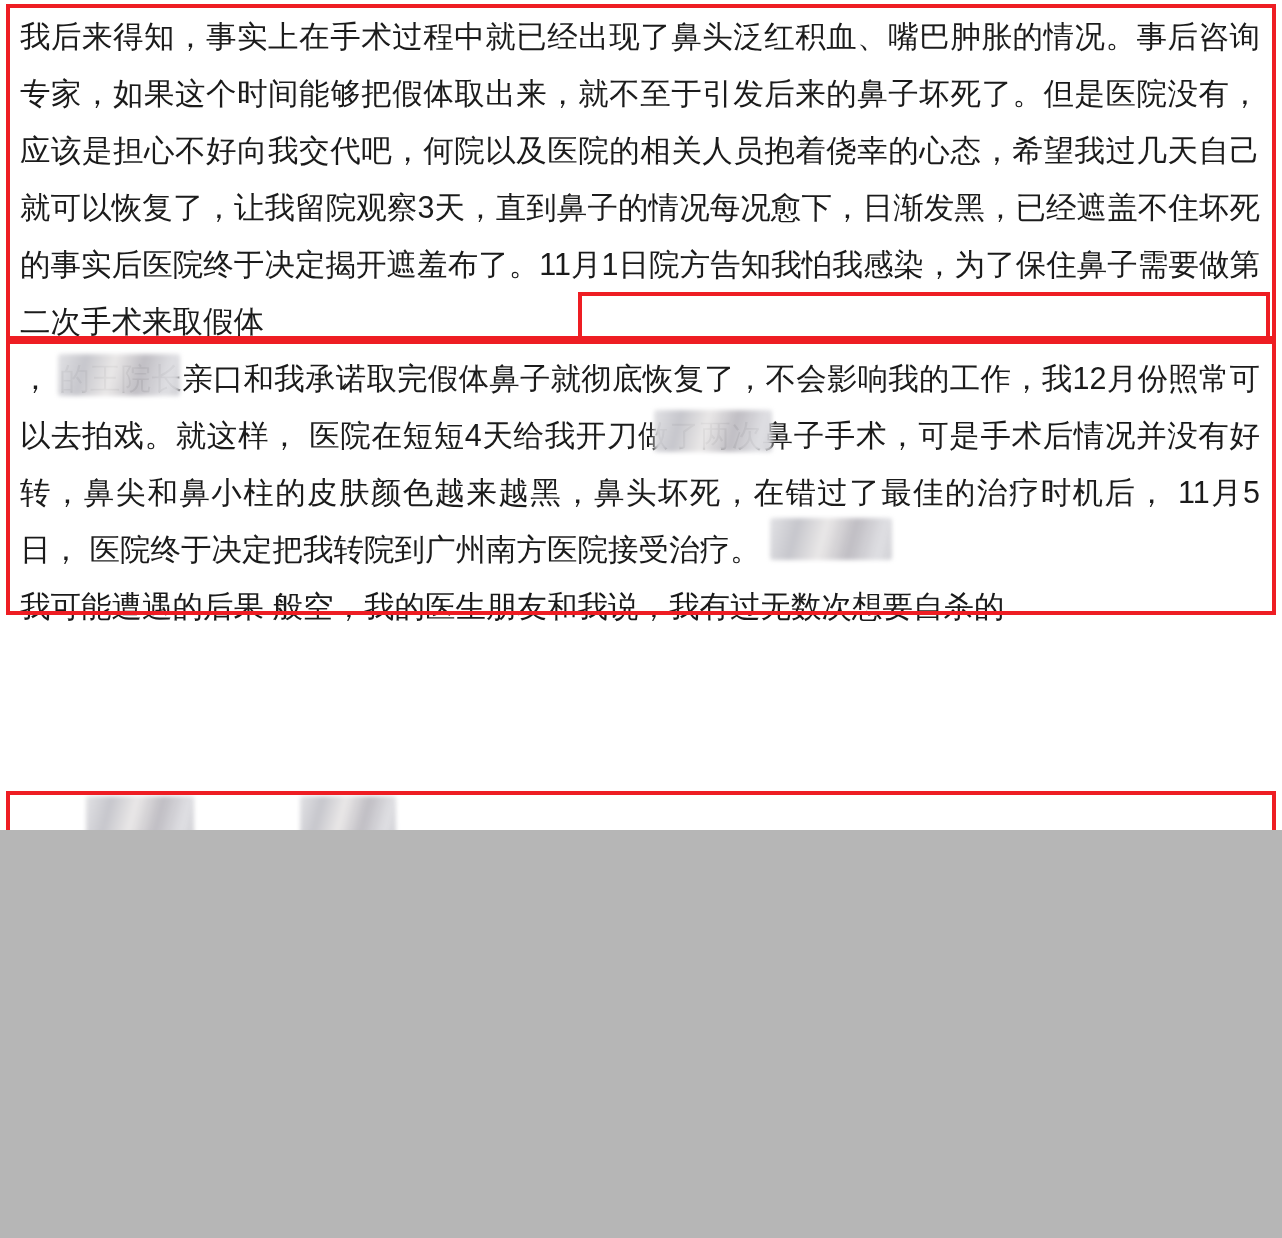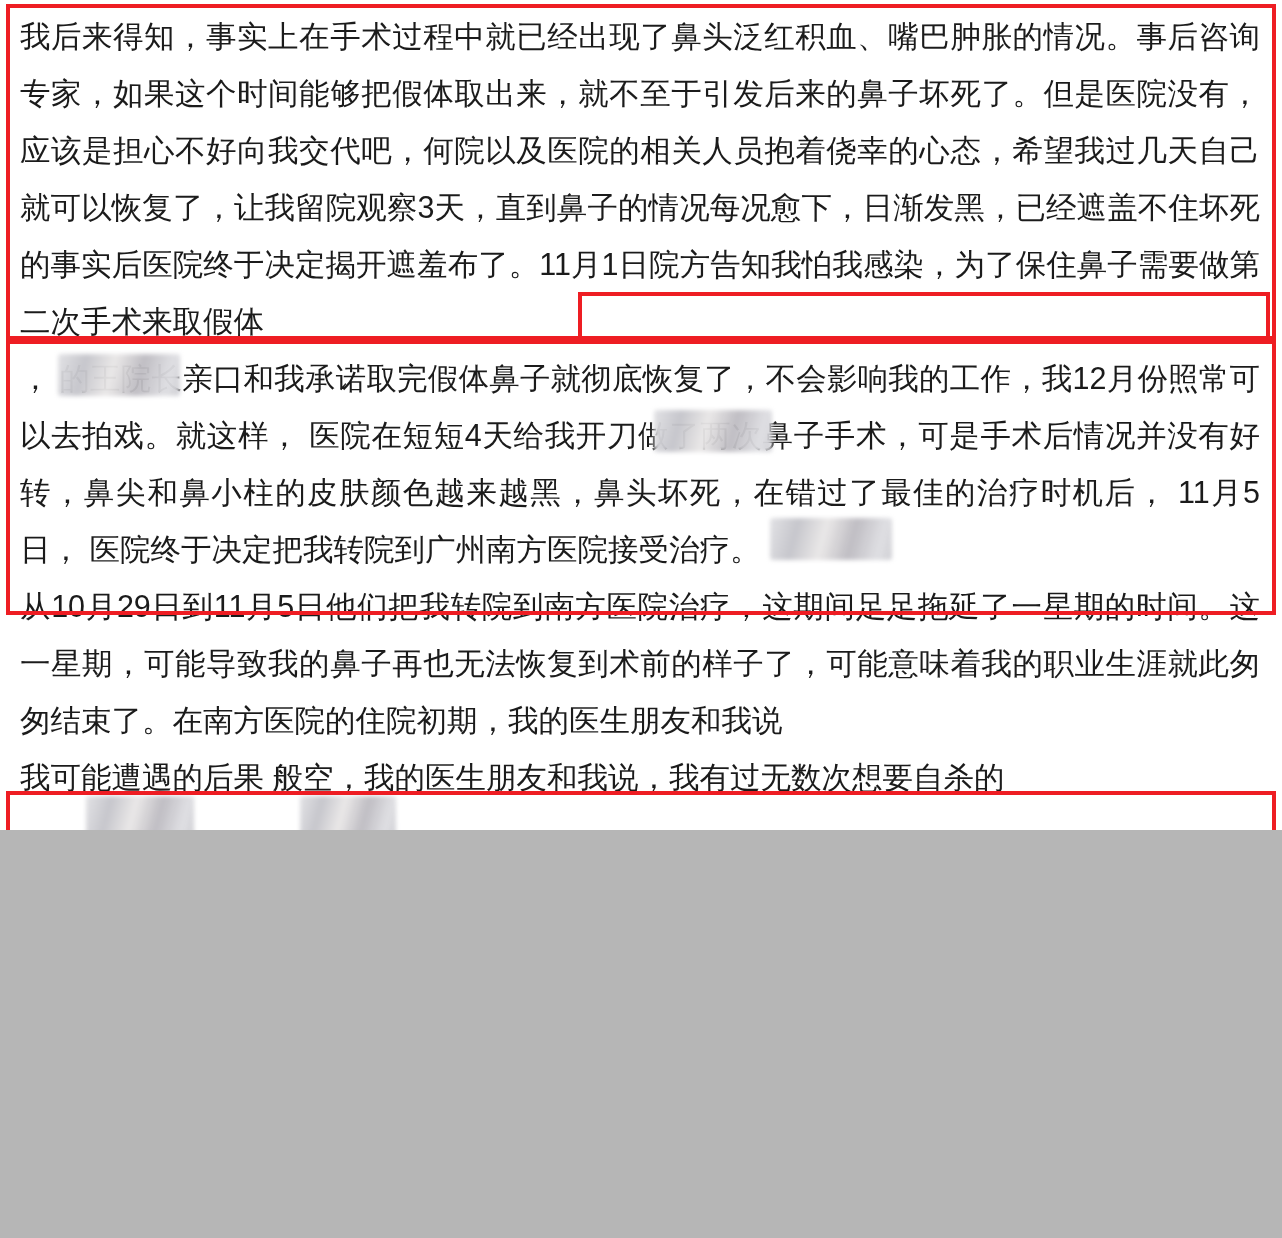--- a/index.html
+++ b/index.html
@@ -111,21 +111,20 @@
 </style>
 </head>
 <body>
 
 <div class="page">
 
   <div class="doc">
     <div class="doc-inner">
       <p class="para">我后来得知，事实上在手术过程中就已经出现了鼻头泛红积血、嘴巴肿胀的情况。事后咨询专家，如果这个时间能够把假体取出来，就不至于引发后来的鼻子坏死了。但是医院没有，应该是担心不好向我交代吧，何院以及医院的相关人员抱着侥幸的心态，希望我过几天自己就可以恢复了，让我留院观察3天，直到鼻子的情况每况愈下，日渐发黑，已经遮盖不住坏死的事实后医院终于决定揭开遮羞布了。11月1日院方告知我怕我感染，为了保住鼻子需要做第二次手术来取假体</p>
       <p class="para">，          的王院长亲口和我承诺取完假体鼻子就彻底恢复了，不会影响我的工作，我12月份照常可以去拍戏。就这样，          医院在短短4天给我开刀做了两次鼻子手术，可是手术后情况并没有好转，鼻尖和鼻小柱的皮肤颜色越来越黑，鼻头坏死，在错过了最佳的治疗时机后， 11月5日，          医院终于决定把我转院到广州南方医院接受治疗。</p>
-      <p class="para">从10月29日到11月5日他们把我转院到南方医院治疗，这期间足足拖延了一星期的时间。这一星期，可能导致我的鼻子再也无法恢复到术前的样子了，可能意味着我的职业生涯就此匆匆结束了。在南方医院的住院初期，我的医生朋友和我说</p>
       <p class="para">我可能遭遇的后果          般空，我的医生朋友和我说，我有过无数次想要自杀的</p>
     </div>
 
     <div class="blur" id="blur-1"></div>
     <div class="blur" id="blur-2"></div>
     <div class="blur" id="blur-3"></div>
     <div class="blur" id="blur-4"></div>
     <div class="blur" id="blur-5"></div>
 
     <div class="redbox" id="redbox-top"></div>

